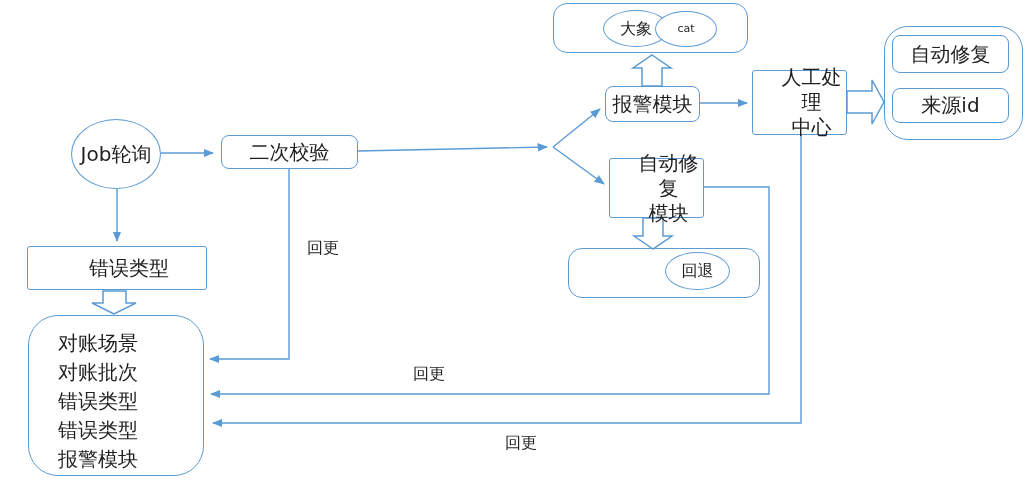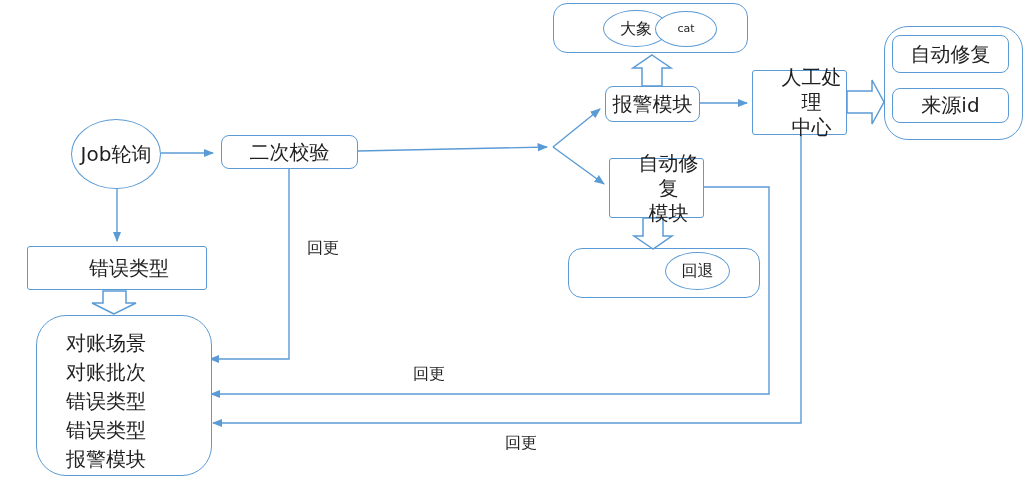--- a/index.html
+++ b/index.html
@@ -90,21 +90,21 @@
   </div>
 
   <div class="node rrect-sm" style="left:221px; top:135px; width:137px; height:34px;">
     <span>二次校验</span>
   </div>
 
   <div class="node rrect-md" style="left:27px; top:246px; width:180px; height:44px;">
     <span>错误类型</span>
   </div>
 
-  <div class="node rrect-xxl fields" style="left:28px; top:315px; width:176px; height:161px;margin-left:8px;">
+  <div class="node rrect-xxl fields" style="left:28px; top:315px; width:176px; height:161px;">
     <div class="field-line">对账场景</div>
     <div class="field-line">对账批次</div>
     <div class="field-line">错误类型</div>
     <div class="field-line">错误类型</div>
     <div class="field-line">报警模块</div>
   </div>
 
   <div class="node rrect-lg container-box" style="left:553px; top:3px; width:195px; height:50px;"></div>
   <div class="node ellipse small-label" style="left:603px; top:10px; width:66px; height:37px;">
     <span>大象</span>

